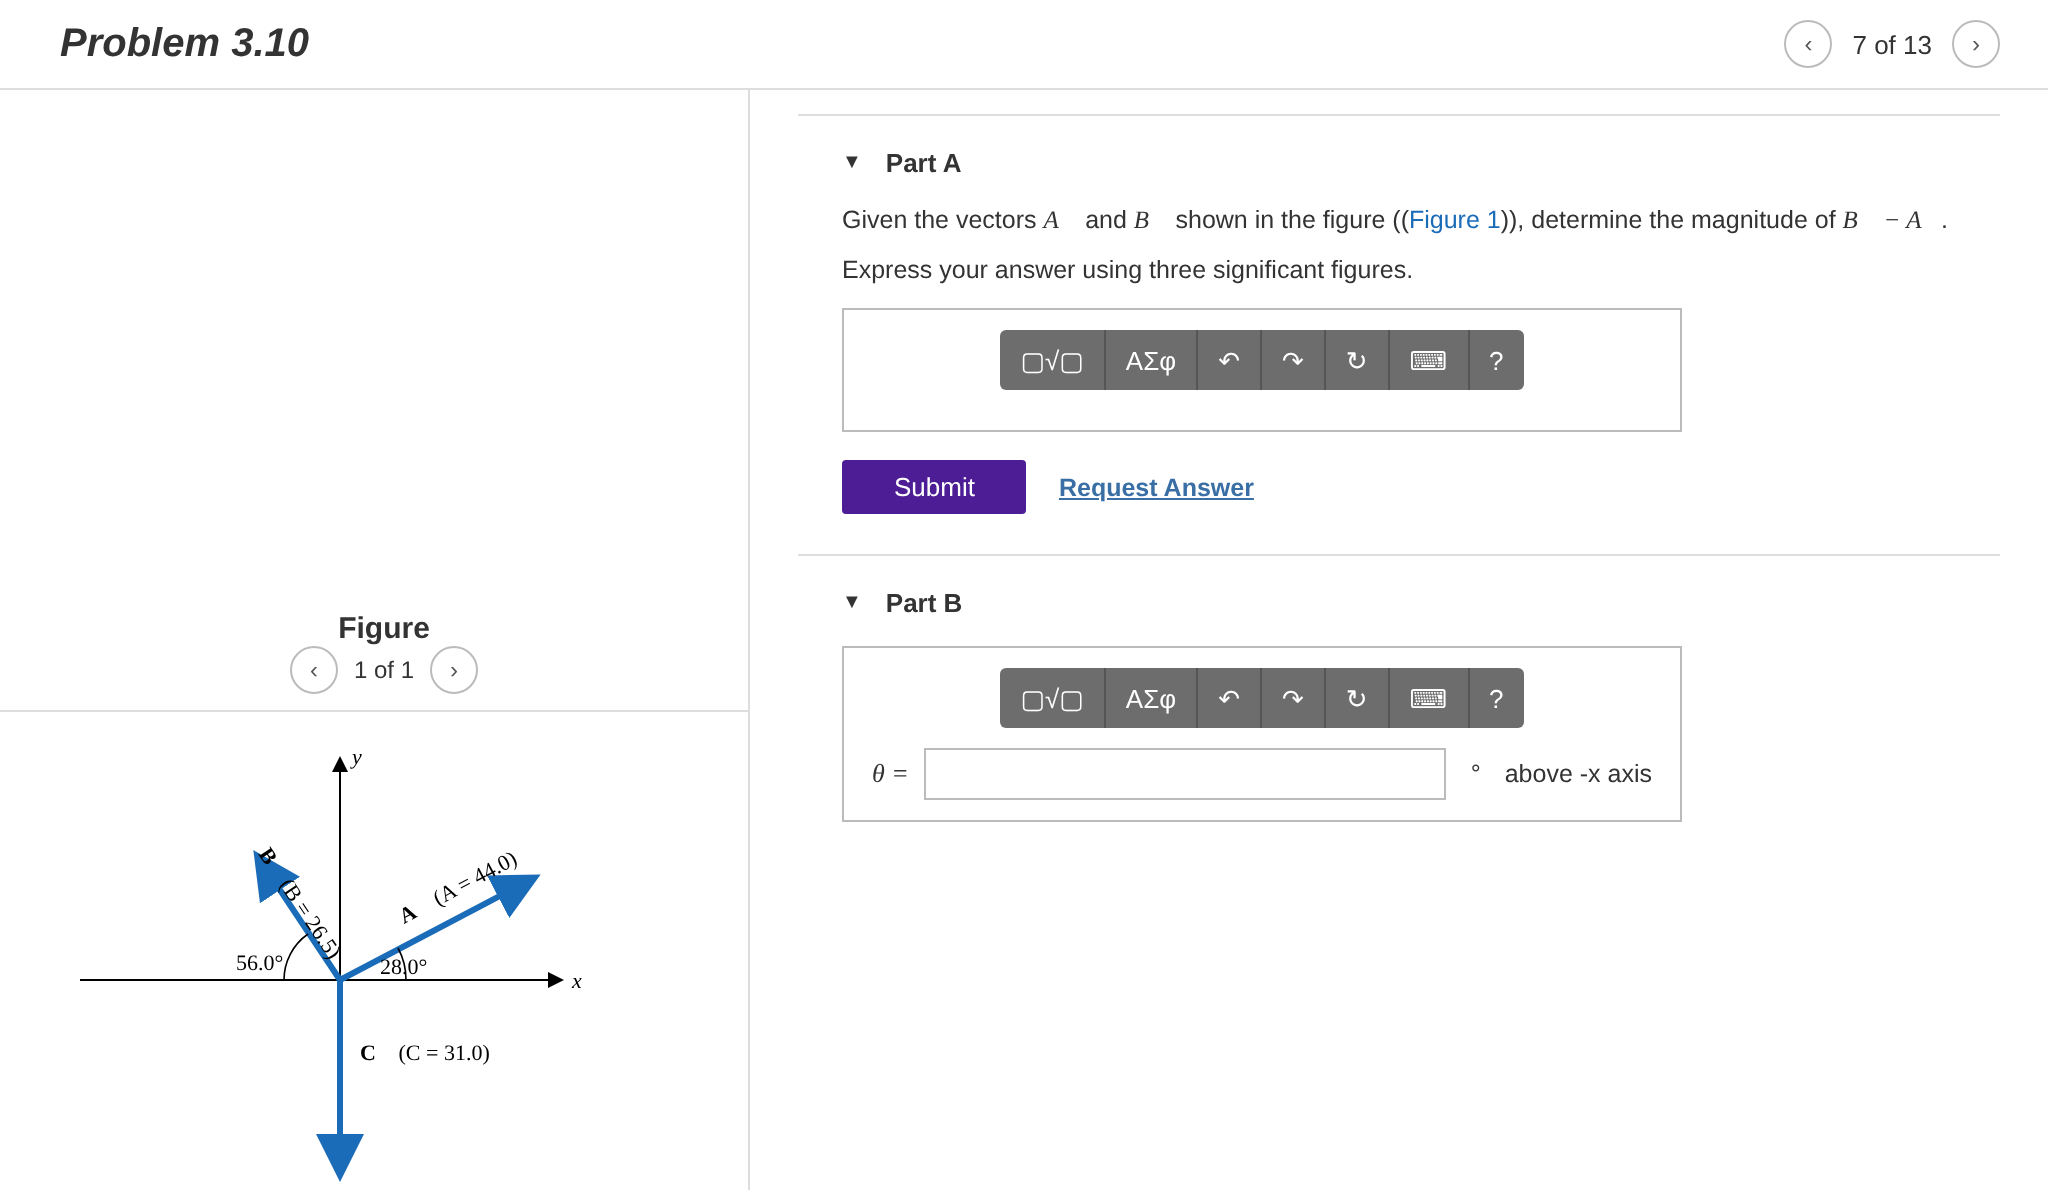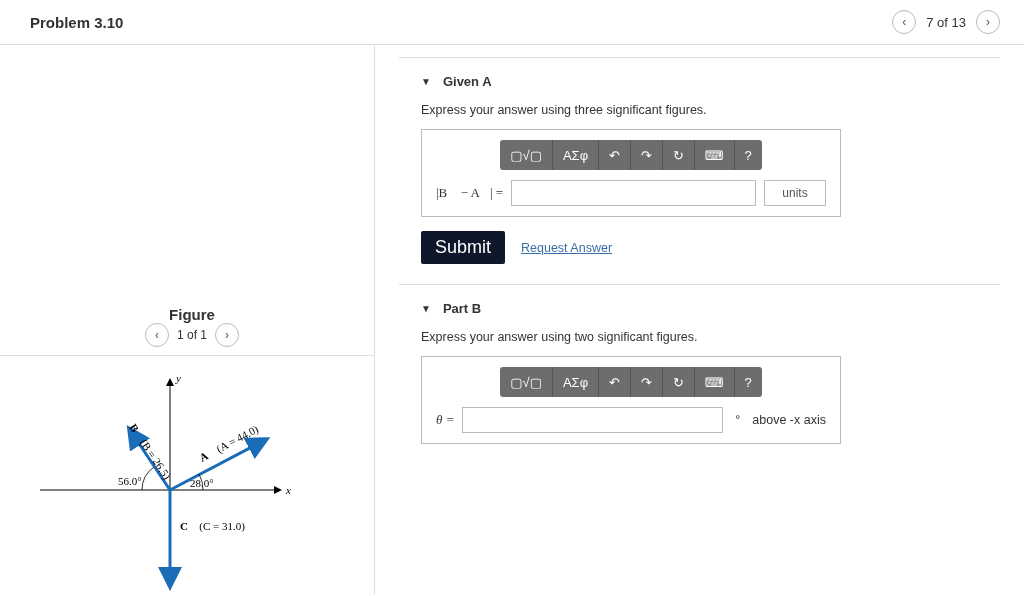--- a/index.html
+++ b/index.html
@@ -12,21 +12,21 @@
     height: 596px;
     overflow: hidden;
   }
   .top-bar {
     display: flex;
     align-items: center;
     justify-content: space-between;
     padding: 10px 24px 10px 30px;
     border-bottom: 1px solid #ddd;
   }
-  .top-bar h1 { font-size: 15px; font-weight: bold; }
+  .top-bar h1 { font-size: 20px; font-weight: bold; font-style: italic; }
   .top-nav { display: flex; align-items: center; gap: 10px; }
   .circ-btn {
     width: 24px; height: 24px; border: 1px solid #bbb; border-radius: 50%;
     background: #fff; display: inline-flex; align-items: center; justify-content: center;
     cursor: pointer; font-size: 12px; color: #555;
   }
   .columns { display: flex; height: calc(100% - 46px); }
   .left-col { width: 375px; border-right: 1px solid #ddd; position: relative; }
   .right-col { flex: 1; padding: 12px 24px 0 24px; overflow: hidden; }
   .constants { text-align: right; padding-bottom: 14px; }
@@ -57,24 +57,24 @@
     flex: 1; height: 26px; border: 1px solid #bbb; padding: 2px 6px; font-size: 13px;
   }
   .unit-box {
     width: 62px; height: 26px; border: 1px solid #bbb; padding: 2px 6px;
     font-size: 12px; display: flex; align-items: center; justify-content: center; color: #555;
   }
   .trailing-text { font-size: 12.5px; padding-left: 4px; }
 
   .submit-row { display: flex; align-items: center; gap: 16px; margin-top: 14px; }
   .submit-btn {
-    background: #0f172a; color: #fff; border: none; padding: 6px 14px;
-    font-size: 18px; cursor: pointer; border-radius: 2px;
-  }
-  .req-link { color: #3a6fa6; font-weight: normal; font-size: 12.5px; text-decoration: underline; }
+    background: #4c1d95; color: #fff; border: none; padding: 6px 26px;
+    font-size: 13px; cursor: pointer; border-radius: 2px;
+  }
+  .req-link { color: #3a6fa6; font-weight: bold; font-size: 12.5px; text-decoration: underline; }
 
   .fig-header {
     display: flex; align-items: center; justify-content: flex-end;
     padding: 6px 20px 8px 30px; border-bottom: 1px solid #ddd; margin-top: 255px; flex-direction: column;
   }
   .fig-header h2 { font-size: 15px; font-weight: bold; }
   .fig-nav { display: flex; align-items: center; gap: 8px; font-size: 12px; }
   .fig-svg-wrap { padding: 14px 30px; }
   .veclabel { font-family: Georgia, 'Times New Roman', serif; font-size: 11px; }
 </style>
@@ -138,55 +138,52 @@
         </text>
       </svg>
     </div>
   </div>
 
   <div class="right-col">
 
     <div class="part-block">
       <div class="part-head">
         <span class="tri">▼</span>
-        <span>Given A</span>
-      </div>
+        <span>Part A</span>
+      </div>
+      <p class="prompt">
+        <span>Given the vectors </span><span style="font-family:Georgia;font-style:italic">A⃗</span><span> and </span><span style="font-family:Georgia;font-style:italic">B⃗</span><span> shown in the figure ((</span><span class="figlink">Figure 1</span><span>)), determine the magnitude of </span><span style="font-family:Georgia;font-style:italic">B⃗ − A⃗</span><span>.</span>
+      </p>
       <p class="instr">Express your answer using three significant figures.</p>
 
       <div class="answer-box">
         <div class="toolbar-row">
           <div class="toolbar">
             <span class="tb-btn">▢√▢</span>
             <span class="tb-btn">ΑΣφ</span>
             <span class="tb-btn">↶</span>
             <span class="tb-btn">↷</span>
             <span class="tb-btn">↻</span>
             <span class="tb-btn">⌨</span>
             <span class="tb-btn">?</span>
           </div>
         </div>
-        <div class="input-row">
-          <span class="math-label">|B⃗ − A⃗| =</span>
-          <input class="ans-input" type="text" style="">
-          <div class="unit-box">units</div>
-        </div>
       </div>
 
       <div class="submit-row">
         <button class="submit-btn">Submit</button>
         <a href="#" class="req-link">Request Answer</a>
       </div>
     </div>
 
     <div class="part-block">
       <div class="part-head">
         <span class="tri">▼</span>
         <span>Part B</span>
       </div>
-      <p class="instr">Express your answer using two significant figures.</p>
 
       <div class="answer-box">
         <div class="toolbar-row">
           <div class="toolbar">
             <span class="tb-btn">▢√▢</span>
             <span class="tb-btn">ΑΣφ</span>
             <span class="tb-btn">↶</span>
             <span class="tb-btn">↷</span>
             <span class="tb-btn">↻</span>
             <span class="tb-btn">⌨</span>

